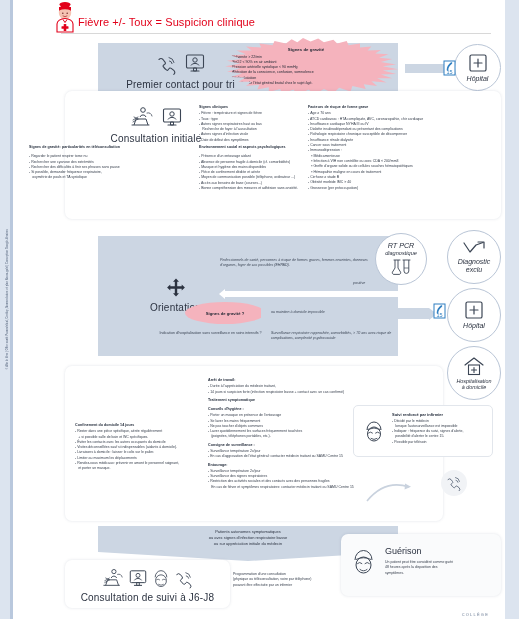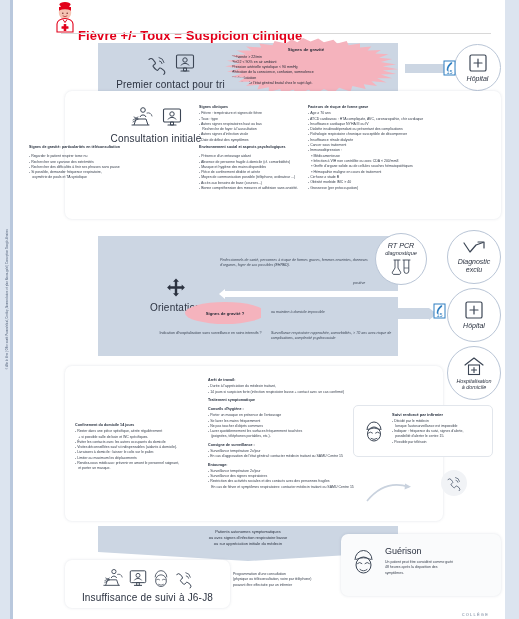--- a/index.html
+++ b/index.html
@@ -48,22 +48,22 @@
     left: 13px; top: 0; right: 14px; bottom: 0;
     background: #ffffff;
   }
 
   
   .header {
     position: absolute; left: 0; top: 0;
     width: 492px; height: 36px;
   }
   .header-title {
-    position: absolute; left: 65px; top: 28px;
-    font-size: 13px; font-weight: bold;
+    position: absolute; left: 65px; top: 16px;
+    font-size: 11px; font-weight: normal;
     color: #e2001a;
     letter-spacing: .1px;
   }
   .header-rule {
     position: absolute; left: 48px; top: 33px;
     width: 430px; height: 1px; background: #d8d8d8;
   }
   .doc-avatar {
     position: absolute; left: 39px; top: 1px;
     width: 26px; height: 32px;
@@ -249,21 +249,21 @@
           <rect x="11.7" y="23" width="2.6" height="7" rx=".6" fill="#e2001a"></rect>
           <rect x="9.5" y="25.2" width="7" height="2.6" rx=".6" fill="#e2001a"></rect>
         </svg>
       </div>
       <div class="header-title">Fièvre +/- Toux = Suspicion clinique</div>
       <div class="header-rule"></div>
     </div>
 
     <div class="band notched" style="left:85px; top:43px; width:300px; height:48px;"></div>
 
-    <div style="position:absolute; left:85px; top:53px; width:145px;">
+    <div style="position:absolute; left:95px; top:53px; width:145px;">
       <div class="stage-icons">
         <span>
           <svg width="22" height="20" viewBox="0 0 22 20">
             <path d="M3 4.5 q2-2 4 0 l2 2.6 q1 1.3 -0.4 2.3 l-1.2 .9 q-.6 .5 -.1 1.3 1.3 2.2 3.4 3.5 .8 .5 1.3 -.1 l.9-1.2 q1-1.4 2.3-.4 l2.6 2 q2 2 0 4" fill="none" stroke="#3c4655" stroke-width="1.1" stroke-linecap="round"></path>
             <path d="M13 2.5 a6 6 0 0 1 5 5" fill="none" stroke="#3c4655" stroke-width=".9" stroke-linecap="round"></path>
             <path d="M13.5 6 a3 3 0 0 1 2.6 2.6" fill="none" stroke="#3c4655" stroke-width=".9" stroke-linecap="round"></path>
           </svg>
         </span>
         <span>
           <svg width="22" height="22" viewBox="0 0 22 22">
@@ -597,21 +597,21 @@
             </svg>
           </span>
           <span>
             <svg width="20" height="19" viewBox="0 0 22 20">
               <path d="M3 4.5 q2-2 4 0 l2 2.6 q1 1.3 -0.4 2.3 l-1.2 .9 q-.6 .5 -.1 1.3 1.3 2.2 3.4 3.5 .8 .5 1.3 -.1 l.9-1.2 q1-1.4 2.3-.4 l2.6 2 q2 2 0 4" fill="none" stroke="#3c4655" stroke-width="1.1" stroke-linecap="round"></path>
               <path d="M13 2.5 a6 6 0 0 1 5 5" fill="none" stroke="#3c4655" stroke-width=".9" stroke-linecap="round"></path>
               <path d="M13.5 6 a3 3 0 0 1 2.6 2.6" fill="none" stroke="#3c4655" stroke-width=".9" stroke-linecap="round"></path>
             </svg>
           </span>
         </div>
-        <div class="node-label" style="margin-top:3px;">Insuffisance de suivi à J6-J8</div>
+        <div class="node-label" style="margin-top:3px;">Consultation de suivi à J6-J8</div>
       </div>
     </div>
 
     <div style="position:absolute; left:220px; top:572px; width:150px;">
       <div class="colline">Programmation d'une consultation</div>
       <div class="colline">(physique ou téléconsultation, voire par téléphone)</div>
       <div class="colline">pouvant être effectuée par un infirmier</div>
     </div>
 
     <div class="card" style="left:328px; top:534px; width:160px; height:62px; background:#fafbfc;">

